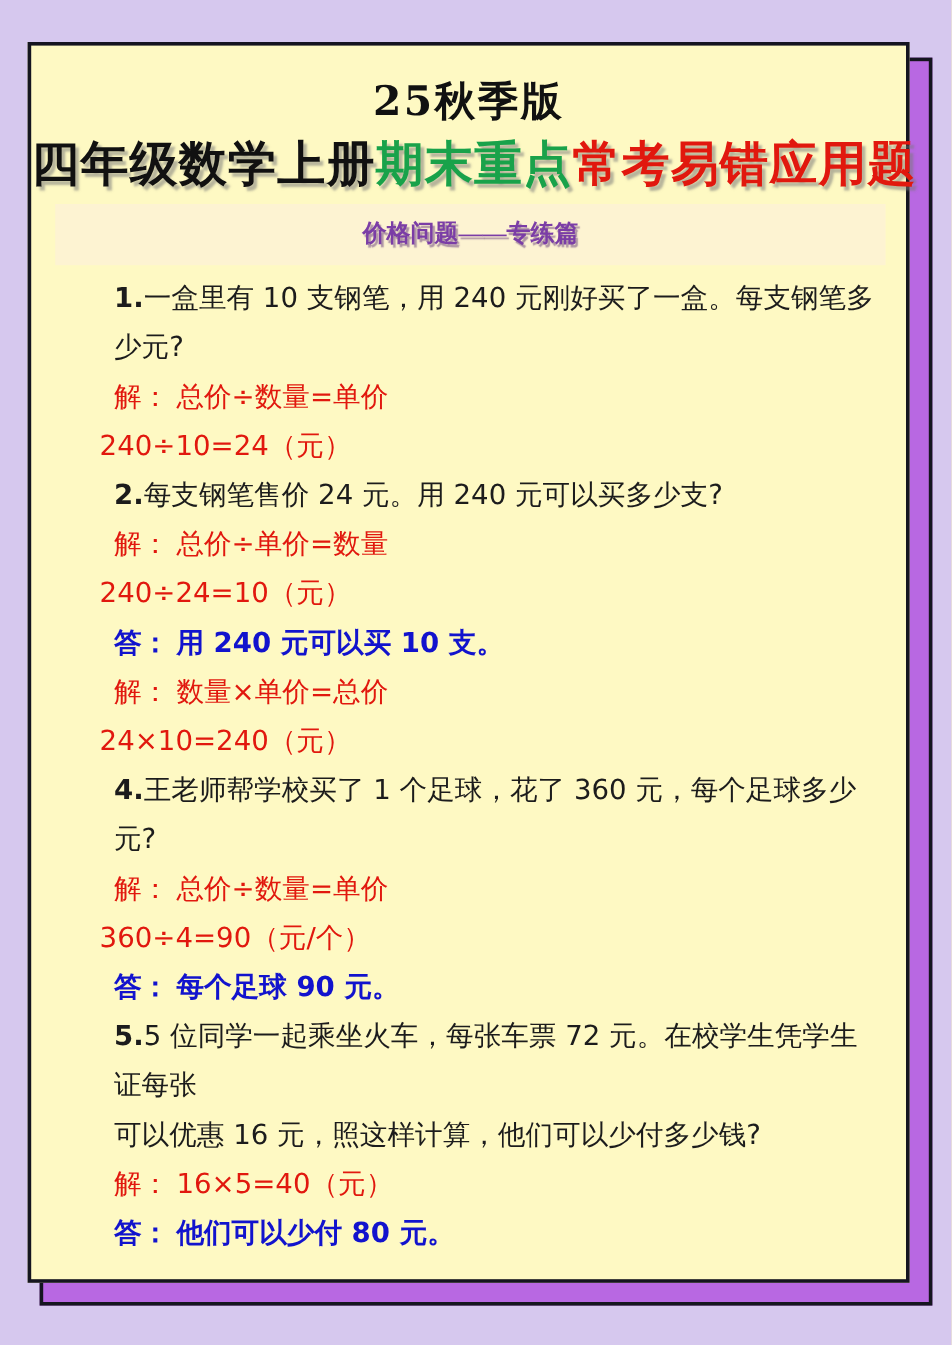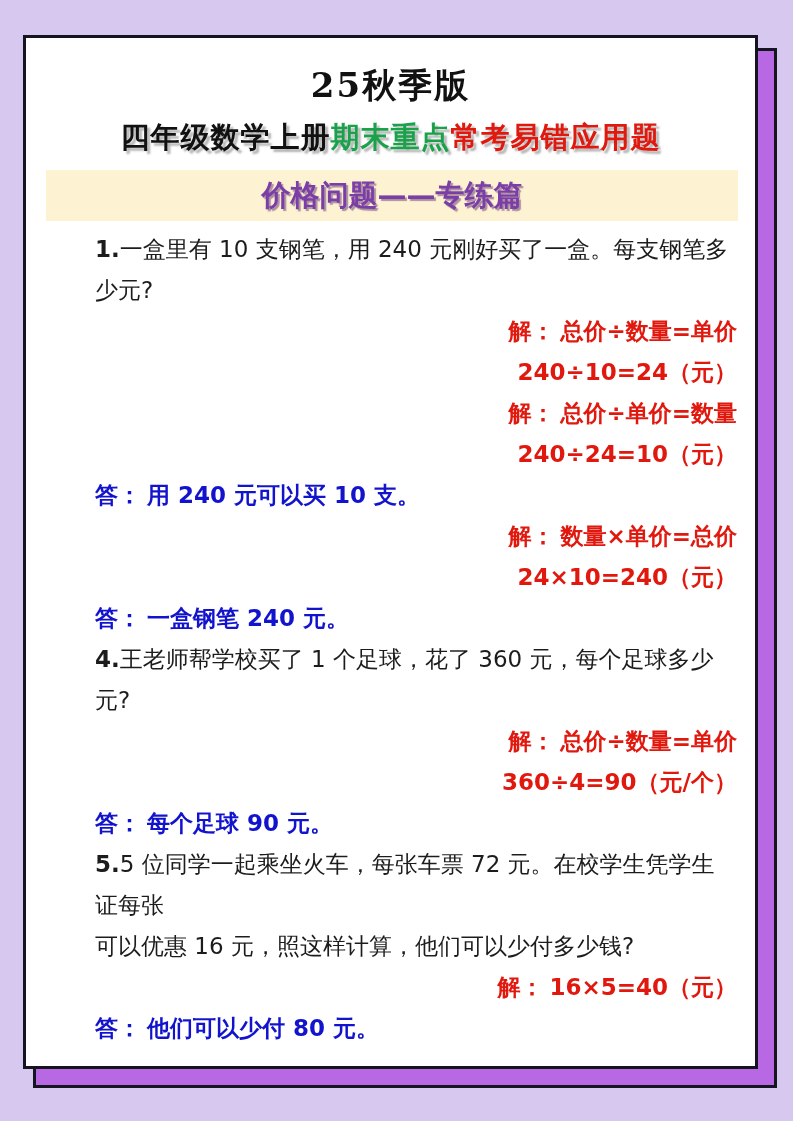--- a/index.html
+++ b/index.html
@@ -15,71 +15,72 @@
     left: 33px; top: 48px;
     width: 738px; height: 1034px;
     background: #b868e2;
     border: 3px solid #15151f;
     z-index: 1;
   }
   .card {
     position: absolute;
     left: 23px; top: 35px;
     width: 735px; height: 1034px;
-    background: #ffffff;
+    background: #fef9c3;
     border: 3px solid #15151f;
     z-index: 2;
     box-sizing: border-box;
   }
   .title {
     margin-top: 26px;
     text-align: center;
     font-family: "DejaVu Serif", serif;
     font-weight: 700;
     font-size: 34px;
     line-height: 42px;
     color: #111111;
     letter-spacing: 2px;
   }
   .subtitle {
     margin-top: 6px;
     text-align: center;
     font-family: "DejaVu Serif", serif;
     font-weight: 700;
-    font-size: 29px;
+    font-size: 40px;
     line-height: 50px;
     letter-spacing: 1px;
     white-space: nowrap;
     text-shadow: 3px 3px 2px rgba(120,120,120,0.55);
   }
   .subtitle .seg-black { color: #111111; }
   .subtitle .seg-green { color: #19a24a; }
   .subtitle .seg-red   { color: #e1180e; }
   .banner {
     margin: 8px 17px 0 20px;
     height: 51px;
     background: #fdf3d2;
     text-align: center;
   }
   .banner-title {
-    font-size: 29px;
+    font-size: 20px;
     line-height: 51px;
     font-weight: 700;
     color: #7b3da6;
     text-shadow: 2px 2px 1px rgba(70,25,105,0.45);
+    font-family: Liberation Serif, serif;
   }
   .content {
     padding: 8px 18px 0 25px;
     font-size: 23px;
     color: #1c1c1c;
   }
   .row { line-height: 41px; margin-left: 44px; }
   .statement { color: #1c1c1c; }
   .statement .num { font-weight: 700; }
-  .solve, .calc { color: #e1180e; font-weight: 700; text-align: right; }
+  .solve, .calc { color: #e1180e; font-weight: 400; }
   .calc { margin-left: 32px; }
   .answer { color: #1213cd; font-weight: 700; }
   .lbl { margin-right: 6px; }
 </style>
 </head>
 <body>
 
 <div class="shadow-card"></div>
 
 <div class="card">
@@ -94,29 +95,29 @@
 
   <div class="content">
 
     <div>
       <div class="row statement"><span class="num">1.</span><span>一盒里有 10 支钢笔，用 240 元刚好买了一盒。每支钢笔多少元?</span></div>
       <div class="row solve"><span class="lbl">解：</span><span>总价÷数量=单价</span></div>
       <div class="row calc">240÷10=24（元）</div>
     </div>
 
     <div>
+      <div class="row statement"><span class="num">2.</span><span>每支钢笔售价 24 元。用 240 元可以买多少支?</span></div>
       <div class="row solve"><span class="lbl">解：</span><span>总价÷单价=数量</span></div>
       <div class="row calc">240÷24=10（元）</div>
       <div class="row answer"><span class="lbl">答：</span><span>用 240 元可以买 10 支。</span></div>
     </div>
 
     <div>
       <div class="row solve"><span class="lbl">解：</span><span>数量×单价=总价</span></div>
       <div class="row calc">24×10=240（元）</div>
-      <div class="row answer"><span class="lbl">答：</span><span>一盒钢笔 240 元。</span></div>
     </div>
 
     <div>
       <div class="row statement"><span class="num">4.</span><span>王老师帮学校买了 1 个足球，花了 360 元，每个足球多少元?</span></div>
       <div class="row solve"><span class="lbl">解：</span><span>总价÷数量=单价</span></div>
       <div class="row calc">360÷4=90（元/个）</div>
       <div class="row answer"><span class="lbl">答：</span><span>每个足球 90 元。</span></div>
     </div>
 
     <div>

